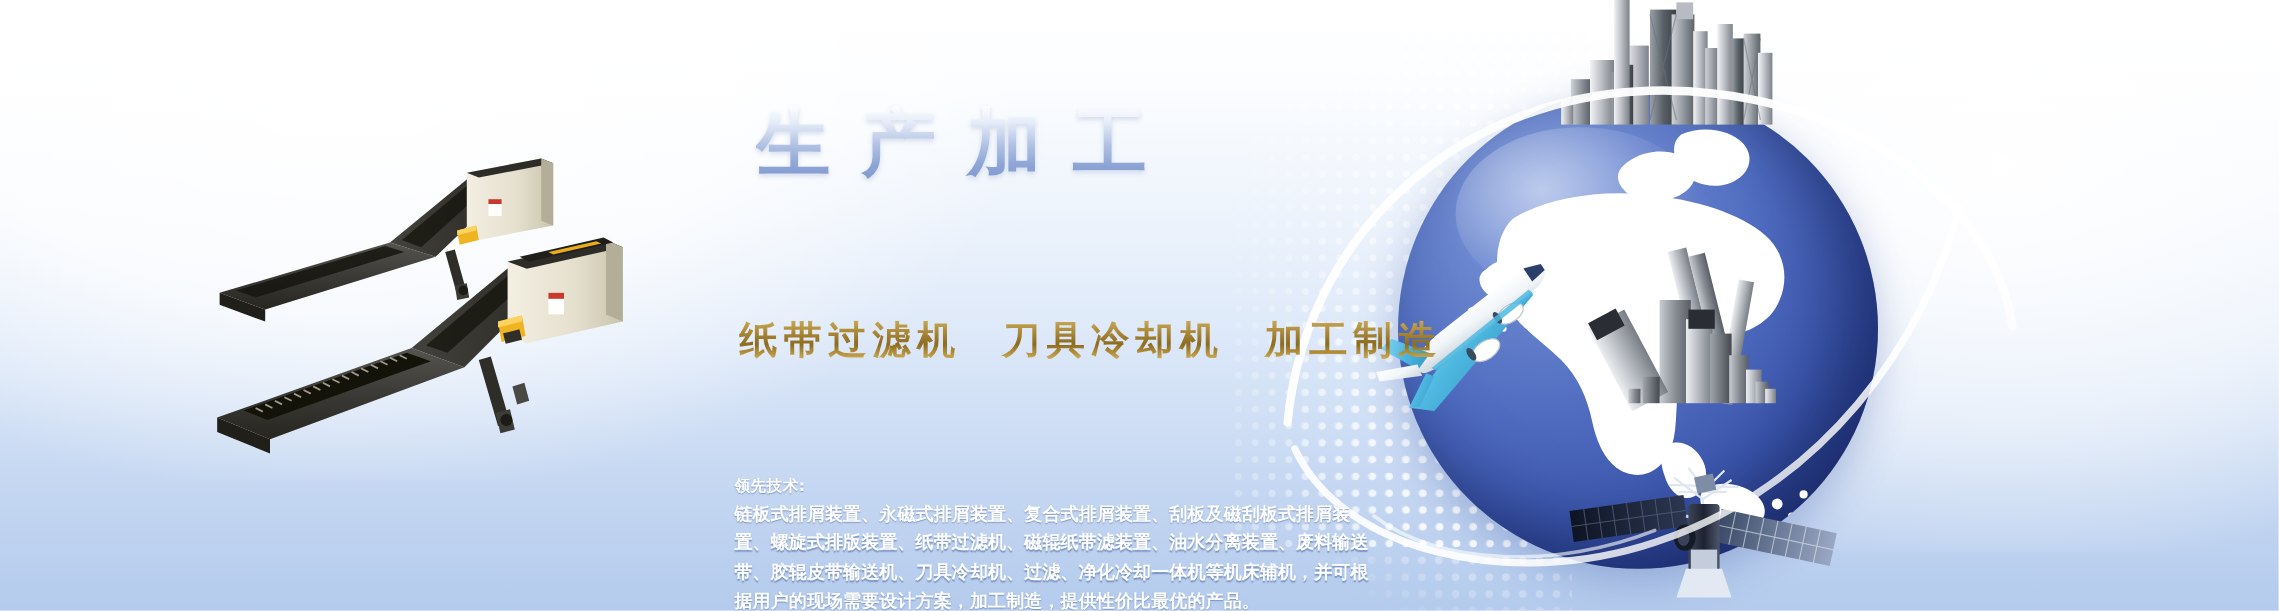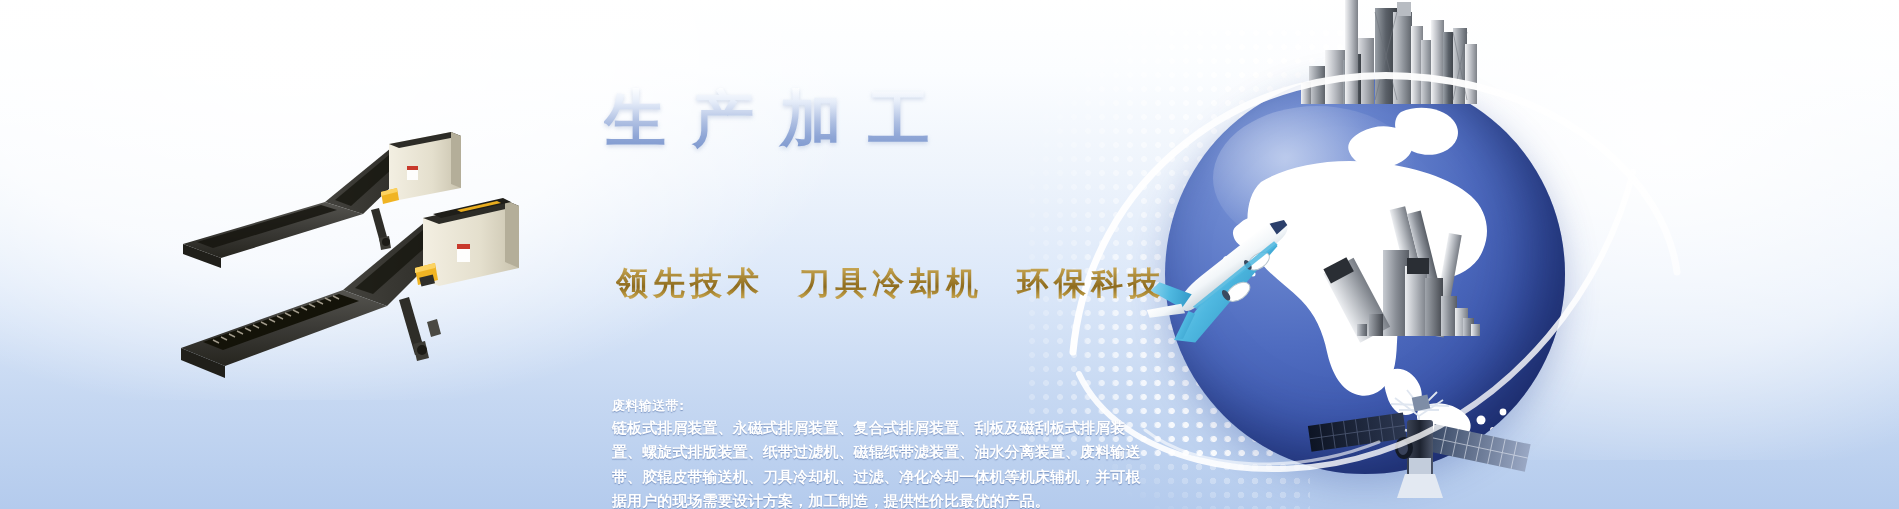--- a/index.html
+++ b/index.html
@@ -88,21 +88,21 @@
   
   .sat { position:absolute; left:198px; top:392px; width:230px; height:130px; }
   .sat svg { width:100%; height:100%; display:block; }
 
   
   .machines { position:absolute; left:175px; top:126px; width:420px; height:260px; }
   .machines svg { width:100%; height:100%; display:block; }
 
   
   .headline {
-    position:absolute; left:604px; top:88px;
+    position:absolute; left:630px; top:88px;
     font-size:62px; font-weight:bold; letter-spacing:26px;
     line-height:1;
     font-family:"DejaVu Sans", sans-serif;
     background:linear-gradient(to bottom, #fdfeff 0%, #e6edf9 22%, #aebfe2 55%, #8fa6d6 78%, #7f99cf 100%);
     -webkit-background-clip:text; background-clip:text;
     color:transparent; -webkit-text-fill-color:transparent;
     white-space:nowrap;
     filter:drop-shadow(0 2px 2px rgba(140,160,200,.35));
     text-align:center;
   }
@@ -485,21 +485,21 @@
         <circle cx="247" cy="224" r="5" fill="#1c1b16"></circle>
         <path d="M252 196 L262 193 L266 208 L256 211 Z" fill="#4a4943"></path>
       </g>
     </svg>
   </div>
 
   <div class="headline">生产加工</div>
 
 
   <div class="tagline">
-    <span>领先技术</span><span>刀具冷却机</span><span>环保科技</span>
+    <span>纸带过滤机</span><span>刀具冷却机</span><span>加工制造</span>
   </div>
 
   <div class="products">
-    <div class="p-title">废料输送带:</div>
+    <div class="p-title">领先技术:</div>
     <div class="p-body">链板式排屑装置、永磁式排屑装置、复合式排屑装置、刮板及磁刮板式排屑装置、螺旋式排版装置、纸带过滤机、磁辊纸带滤装置、油水分离装置、废料输送带、胶辊皮带输送机、刀具冷却机、过滤、净化冷却一体机等机床辅机，并可根据用户的现场需要设计方案，加工制造，提供性价比最优的产品。</div>
   </div>
 
 </div>
 
 </body></html>

